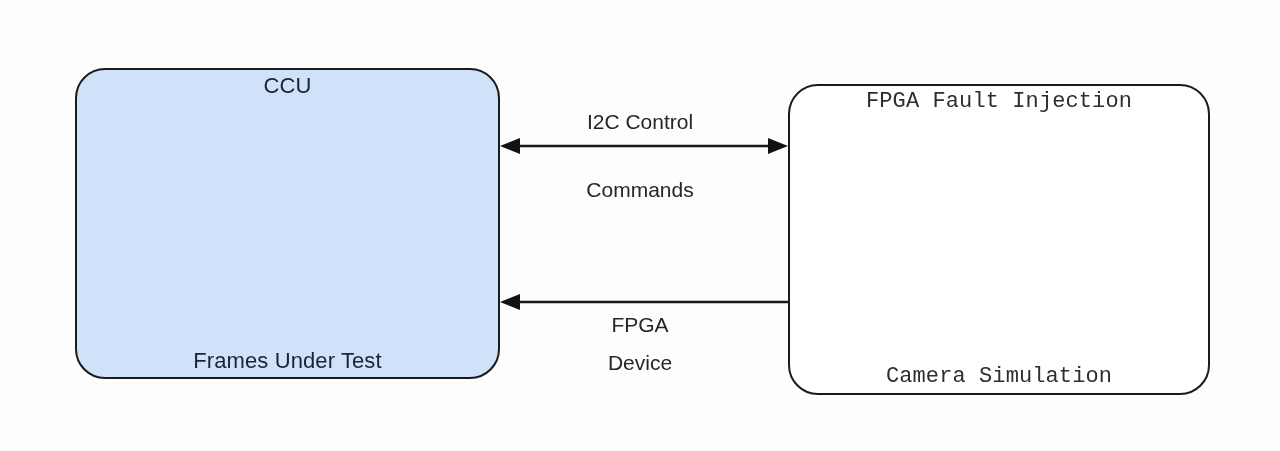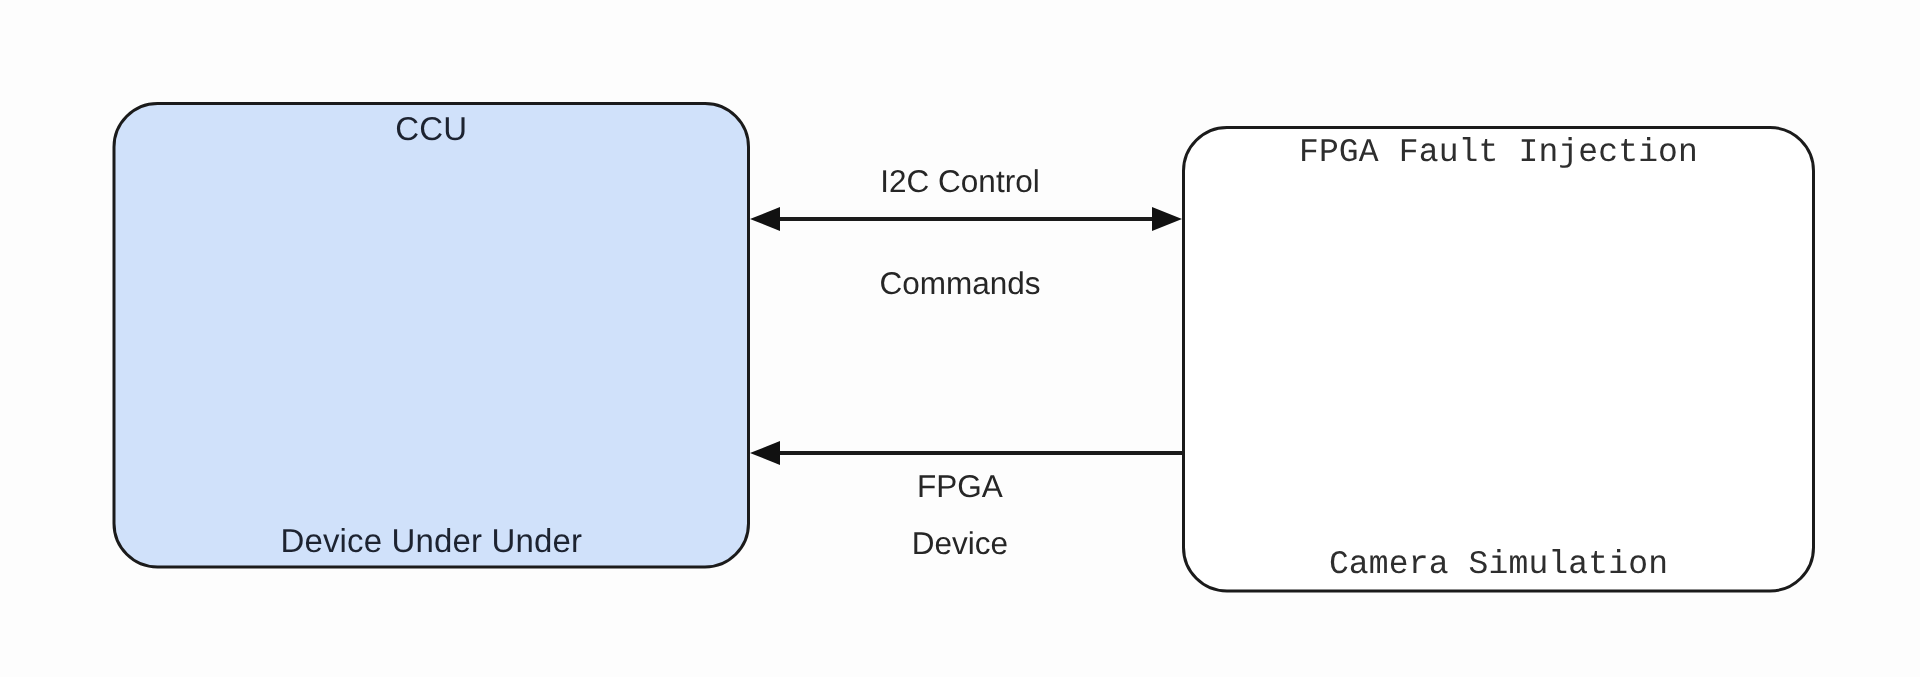--- a/index.html
+++ b/index.html
@@ -81,21 +81,21 @@
   #label-mipi-top  { left: 640px; top: 310px; }
   #label-mipi-bot  { left: 640px; top: 348px; }
 </style>
 </head>
 <body>
 
 <div id="diagram">
 
   <div class="node" id="node-dut">
     <div class="node-line">CCU</div>
-    <div class="node-line">Device Under Under</div>
+    <div class="node-line">Frames Under Test</div>
   </div>
 
   <div class="node" id="node-fpga">
     <div class="node-line">FPGA Fault Injection</div>
     <div class="node-line">Camera Simulation</div>
   </div>
 
   <svg class="edge-svg">
     <g>
       <line class="edge-line" x1="518" y1="146" x2="770" y2="146"></line>

